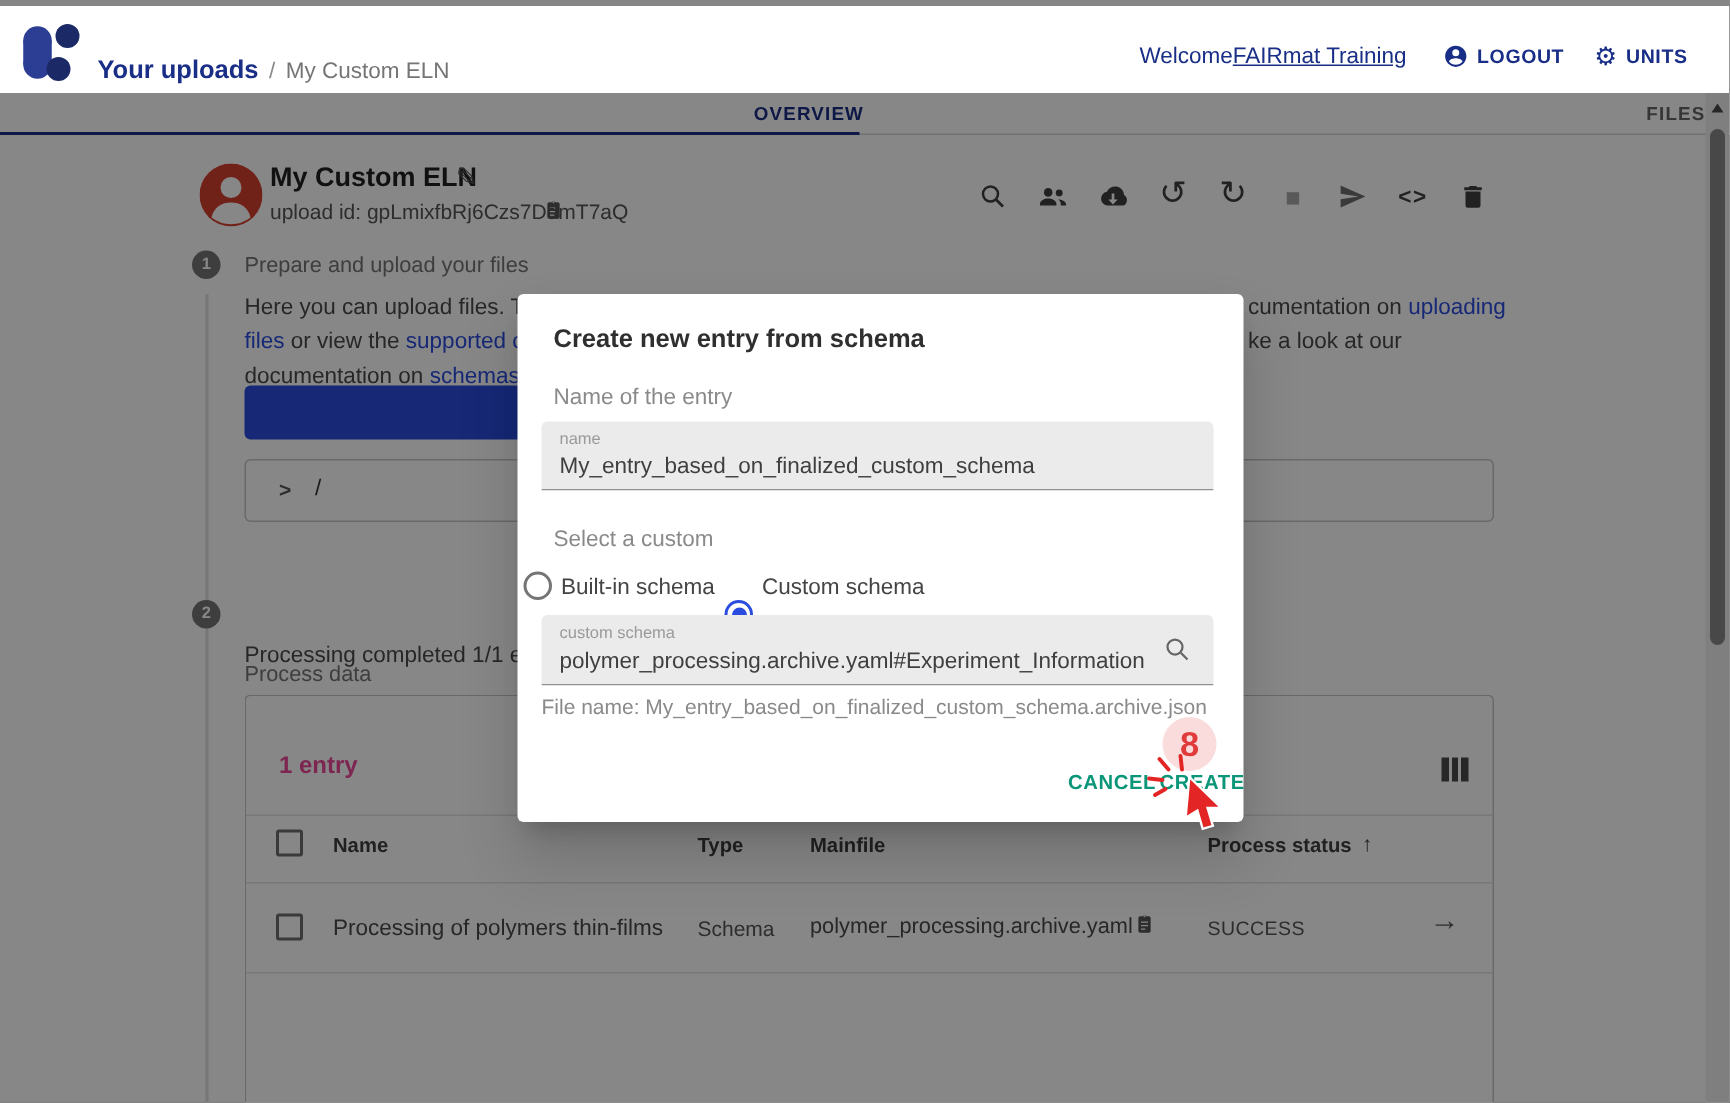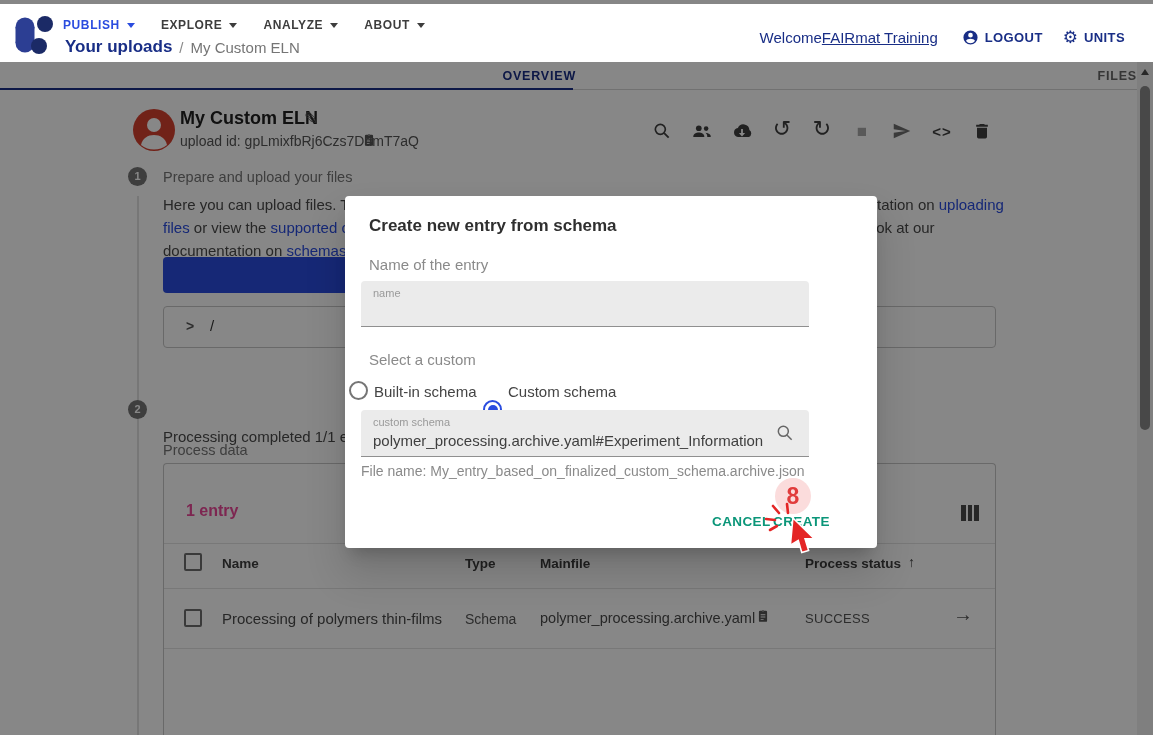--- a/index.html
+++ b/index.html
@@ -42,21 +42,21 @@
             display:flex;align-items:center;justify-content:center;cursor:pointer;}
   .panel{background:#fff;border:1px solid #c6c6c6;border-radius:4px;box-sizing:border-box;}
   .tool-icon{width:24px;height:24px;color:#3f3f3f;display:flex;align-items:center;justify-content:center;cursor:pointer;}
   .glyph{font-size:19px;line-height:1;}
   .checkbox{width:18px;height:18px;border:2px solid #6f6f6f;border-radius:2px;box-sizing:border-box;background:#fff;cursor:pointer;}
   .th{font-size:13.5px;font-weight:bold;color:#3f3f3f;}
   .divider{height:1px;background:#e2e2e2;}
   .colbars span{display:inline-block;width:4.5px;height:16px;background:#4a4a4a;margin-right:2px;}
   
   .backdrop{left:0;top:62px;width:1153px;height:673px;background:rgba(0,0,0,0.47);z-index:50;}
-  .dialog{left:345px;top:196px;width:532px;height:352px;background:#fff;border-radius:4px;z-index:100;
+  .dialog{left:345px;top:196px;width:484px;height:352px;background:#fff;border-radius:4px;z-index:100;
           box-shadow:0 11px 15px -7px rgba(0,0,0,.2),0 24px 38px 3px rgba(0,0,0,.14);}
   .dlg-title{font-size:17px;font-weight:bold;color:#2f2f2f;}
   .dlg-section{font-size:15px;color:#8a8a8a;}
   .field{background:#ebebeb;border-radius:4px 4px 0 0;border-bottom:1px solid #8f8f8f;box-sizing:border-box;cursor:text;}
   .field-label{font-size:11px;color:#9a9a9a;}
   .field-value{font-size:15px;color:#3f3f3f;white-space:nowrap;}
   .radio{width:19px;height:19px;border-radius:50%;border:2px solid #757575;box-sizing:border-box;cursor:pointer;position:relative;}
   .radio.checked{border-color:#2A4CDF;}
   .radio.checked::after{content:"";position:absolute;inset:2.5px;border-radius:50%;background:#2A4CDF;}
   .radio-label{font-size:15px;color:#444;}
@@ -82,38 +82,20 @@
     <div class="abs" style="left:13px;top:11px;">
       <svg width="46" height="42" viewBox="0 0 46 42">
         <circle cx="12" cy="12" r="9.5" fill="#2c3e93"></circle>
         <circle cx="12" cy="28" r="9.5" fill="#2c3e93"></circle>
         <rect x="2.5" y="12" width="19" height="16" fill="#2c3e93"></rect>
         <circle cx="32" cy="9" r="8" fill="#1b2a66"></circle>
         <circle cx="26" cy="31" r="8" fill="#1b2a66"></circle>
       </svg>
     </div>
 
-    <div class="abs flex" style="left:63px;top:13px;height:16px;">
-      <span class="nav-item active flex">
-        <span>PUBLISH</span>
-        <span class="chev"></span>
-      </span>
-      <span class="nav-item flex" style="margin-left:26px;">
-        <span>EXPLORE</span>
-        <span class="chev"></span>
-      </span>
-      <span class="nav-item flex" style="margin-left:26px;">
-        <span>ANALYZE</span>
-        <span class="chev"></span>
-      </span>
-      <span class="nav-item flex" style="margin-left:26px;">
-        <span>ABOUT</span>
-        <span class="chev"></span>
-      </span>
-    </div>
 
     <div class="abs flex" style="left:65px;top:32px;height:22px;">
       <span class="crumb-primary">Your uploads</span>
       <span class="crumb-sep">/</span>
       <span class="crumb-current">My Custom ELN</span>
     </div>
 
     <div class="abs flex hdr-right" style="right:28px;top:22px;height:22px;">
       <span class="welcome">Welcome </span>
       <span class="welcome" style="text-decoration:underline;cursor:pointer;">FAIRmat Training</span>
@@ -246,20 +228,21 @@
   <div class="abs sb-thumb"></div>
 
   <div class="abs backdrop"></div>
 
   <div class="abs dialog">
     <div class="abs dlg-title" style="left:24px;top:20px;">Create new entry from schema</div>
 
     <div class="abs dlg-section" style="left:24px;top:60px;">Name of the entry</div>
     <div class="abs field" style="left:16px;top:85px;width:448px;height:46px;">
       <div class="abs field-label" style="left:12px;top:6px;">name</div>
+      <div class="abs field-value" style="left:12px;top:21px;">My_entry_based_on_finalized_custom_schema</div>
     </div>
 
     <div class="abs dlg-section" style="left:24px;top:155px;">Select a custom</div>
 
     <div class="abs radio" style="left:4px;top:185px;"></div>
     <div class="abs radio-label" style="left:29px;top:187px;">Built-in schema</div>
     <div class="abs radio checked" style="left:138px;top:185px;"></div>
     <div class="abs radio-label" style="left:163px;top:187px;">Custom schema</div>
 
     <div class="abs field" style="left:16px;top:214px;width:448px;height:47px;">

